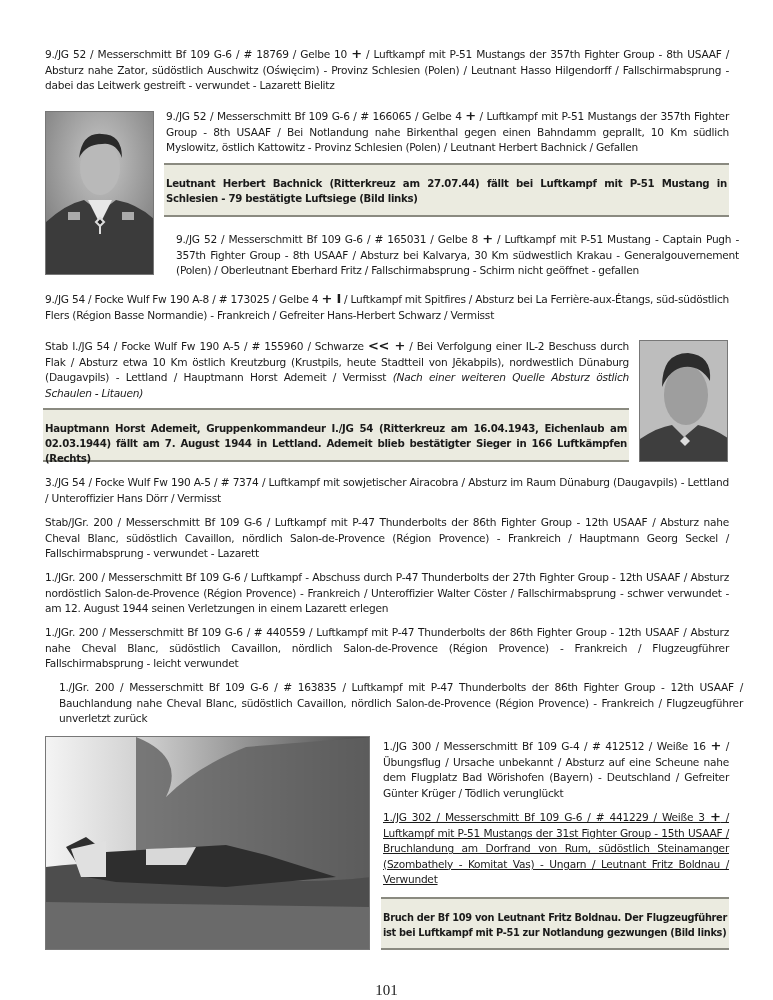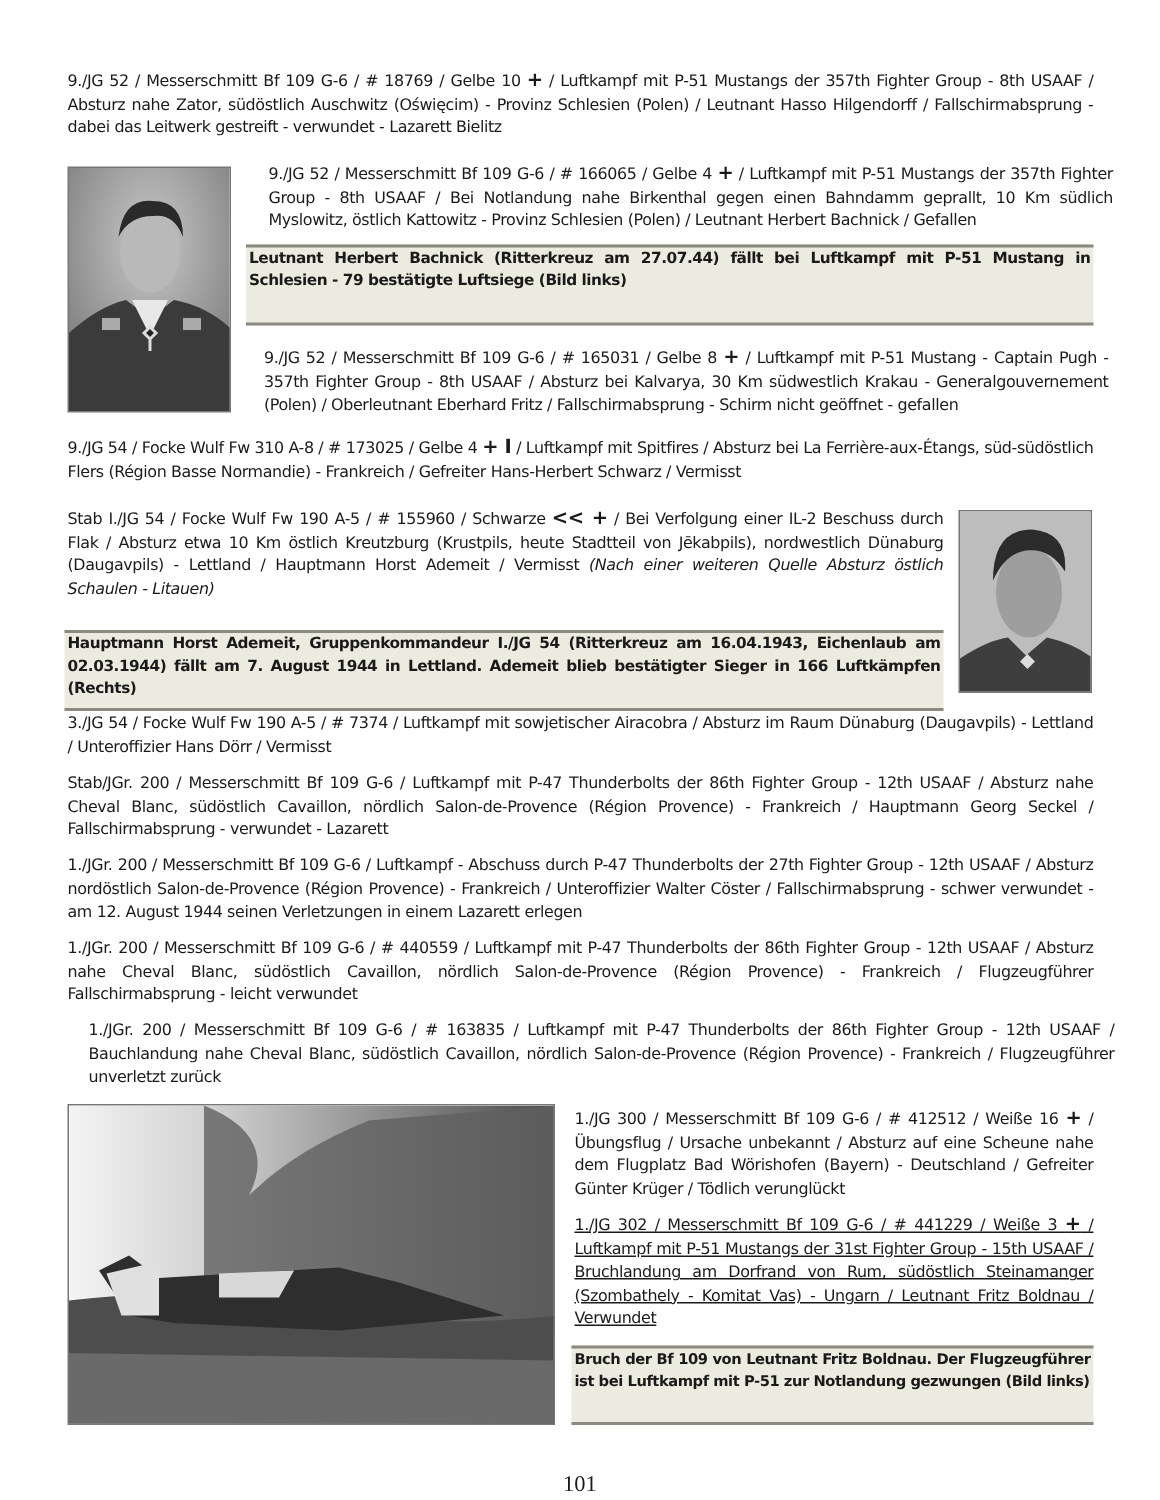--- a/index.html
+++ b/index.html
@@ -3,21 +3,21 @@
 <meta charset="utf-8">
 <style>
   html, body { margin:0; padding:0; background:#ffffff; }
   body { width:773px; height:1000px; position:relative; overflow:hidden;
          font-family:"DejaVu Sans", "Liberation Sans", sans-serif; color:#1a1a1a; }
   .p { position:absolute; font-size:10.6px; line-height:15.6px; text-align:justify; margin:0; letter-spacing:-0.25px; }
   .p .plus { font-weight:bold; font-size:13px; }
   .p i { font-style:italic; }
   .caption { position:absolute; background:#ebebe0; border-top:2px solid #8a8a80; border-bottom:2px solid #8a8a80;
              font-weight:bold; font-size:10.2px; line-height:15px; text-align:justify; letter-spacing:-0.3px;
-             box-sizing:border-box; padding:0 2px 10px 2px; }
+             box-sizing:border-box; padding:11px 2px 10px 2px; }
   .photo { position:absolute; border:1px solid #777; box-sizing:border-box; overflow:hidden; }
   .pagenum { position:absolute; left:0; width:773px; top:982px; text-align:center;
              font-family:"Liberation Serif", "DejaVu Serif", serif; font-size:15px; }
 </style>
 </head>
 <body>
 
 <p class="p" style="left:45px; top:46px; width:684px;">
   <span>9./JG 52 / Messerschmitt Bf 109 G-6 / # 18769 / Gelbe 10 </span><span class="plus">+</span><span> / Luftkampf mit P-51 Mustangs der 357th Fighter Group - 8th USAAF / Absturz nahe Zator, südöstlich Auschwitz (Oświęcim) - Provinz Schlesien (Polen) / Leutnant Hasso Hilgendorff / Fallschirmabsprung - dabei das Leitwerk gestreift - verwundet - Lazarett Bielitz</span>
 </p>
@@ -34,49 +34,49 @@
     <path d="M0 164 L0 110 Q20 92 38 88 L54 100 L70 88 Q92 92 109 108 L109 164 Z" fill="#3b3b3b"></path>
     <path d="M42 88 L54 112 L66 88 Z" fill="#e8e8e8"></path>
     <ellipse cx="54" cy="56" rx="20" ry="27" fill="#b9b9b9"></ellipse>
     <path d="M33 46 Q36 20 56 22 Q76 22 76 46 Q70 30 56 32 Q40 32 33 46 Z" fill="#2a2a2a"></path>
     <path d="M50 110 l4 -4 l4 4 l-4 4 z M54 114 v8" stroke="#ddd" stroke-width="2" fill="#222"></path>
     <rect x="22" y="100" width="12" height="8" fill="#aaa"></rect>
       <rect x="76" y="100" width="12" height="8" fill="#aaa"></rect>
   </svg>
 </div>
 
-<p class="p" style="left:166px; top:108px; width:563px;margin-left:13px;">
+<p class="p" style="left:166px; top:108px; width:563px;">
   <span>9./JG 52 / Messerschmitt Bf 109 G-6 / # 166065 / Gelbe 4 </span><span class="plus">+</span><span> / Luftkampf mit P-51 Mustangs der 357th Fighter Group - 8th USAAF / Bei Notlandung nahe Birkenthal gegen einen Bahndamm geprallt, 10 Km südlich Myslowitz, östlich Kattowitz - Provinz Schlesien (Polen) / Leutnant Herbert Bachnick / Gefallen</span>
 </p>
 
 <div class="caption" style="left:164px; top:163px; width:565px; height:54px;">Leutnant Herbert Bachnick (Ritterkreuz am 27.07.44) fällt bei Luftkampf mit P-51 Mustang in Schlesien - 79 bestätigte Luftsiege (Bild links)</div>
 
 <p class="p" style="left:176px; top:231px; width:563px;">
   <span>9./JG 52 / Messerschmitt Bf 109 G-6 / # 165031 / Gelbe 8 </span><span class="plus">+</span><span> / Luftkampf mit P-51 Mustang - Captain Pugh - 357th Fighter Group - 8th USAAF / Absturz bei Kalvarya, 30 Km südwestlich Krakau - Generalgouvernement (Polen) / Oberleutnant Eberhard Fritz / Fallschirmabsprung - Schirm nicht geöffnet - gefallen</span>
 </p>
 
 <p class="p" style="left:45px; top:291px; width:684px;">
-  <span>9./JG 54 / Focke Wulf Fw 310 A-8 / # 173025 / Gelbe 4 </span><span class="plus">+ I</span><span> / Luftkampf mit Spitfires / Absturz bei La Ferrière-aux-Étangs, süd-südöstlich Flers (Région Basse Normandie) - Frankreich / Gefreiter Hans-Herbert Schwarz / Vermisst</span>
+  <span>9./JG 54 / Focke Wulf Fw 190 A-8 / # 173025 / Gelbe 4 </span><span class="plus">+ I</span><span> / Luftkampf mit Spitfires / Absturz bei La Ferrière-aux-Étangs, süd-südöstlich Flers (Région Basse Normandie) - Frankreich / Gefreiter Hans-Herbert Schwarz / Vermisst</span>
 </p>
 
 <p class="p" style="left:45px; top:338px; width:584px;">
   <span>Stab I./JG 54 / Focke Wulf Fw 190 A-5 / # 155960 / Schwarze </span><span class="plus">&lt;&lt; +</span><span> / Bei Verfolgung einer IL-2 Beschuss durch Flak / Absturz etwa 10 Km östlich Kreutzburg (Krustpils, heute Stadtteil von Jēkabpils), nordwestlich Dünaburg (Daugavpils) - Lettland / Hauptmann Horst Ademeit / Vermisst </span><i>(Nach einer weiteren Quelle Absturz östlich Schaulen - Litauen)</i>
 </p>
 
 <div class="photo" style="left:639px; top:340px; width:89px; height:122px;">
   <svg width="89" height="122" viewBox="0 0 89 122">
     <rect width="89" height="122" fill="#bdbdbd"></rect>
     <path d="M0 122 L0 98 Q18 86 32 84 L44 96 L58 84 Q76 88 89 98 L89 122 Z" fill="#3e3e3e"></path>
     <ellipse cx="46" cy="54" rx="22" ry="30" fill="#9e9e9e"></ellipse>
     <path d="M22 46 Q22 12 48 12 Q72 14 70 40 Q60 24 44 26 Q30 28 22 46 Z" fill="#2c2c2c"></path>
     <path d="M40 100 l5 -5 l5 5 l-5 5 z" fill="#ddd"></path>
   </svg>
 </div>
 
-<div class="caption" style="left:43px; top:408px; width:586px; height:54px;margin-top:12px;">Hauptmann Horst Ademeit, Gruppenkommandeur I./JG 54 (Ritterkreuz am 16.04.1943, Eichenlaub am 02.03.1944) fällt am 7. August 1944 in Lettland. Ademeit blieb bestätigter Sieger in 166 Luftkämpfen (Rechts)</div>
+<div class="caption" style="left:43px; top:408px; width:586px; height:54px;">Hauptmann Horst Ademeit, Gruppenkommandeur I./JG 54 (Ritterkreuz am 16.04.1943, Eichenlaub am 02.03.1944) fällt am 7. August 1944 in Lettland. Ademeit blieb bestätigter Sieger in 166 Luftkämpfen (Rechts)</div>
 
 <p class="p" style="left:45px; top:475px; width:684px;">
   <span>3./JG 54 / Focke Wulf Fw 190 A-5 / # 7374 / Luftkampf mit sowjetischer Airacobra / Absturz im Raum Dünaburg (Daugavpils) - Lettland / Unteroffizier Hans Dörr / Vermisst</span>
 </p>
 
 <p class="p" style="left:45px; top:515px; width:684px;">
   <span>Stab/JGr. 200 / Messerschmitt Bf 109 G-6 / Luftkampf mit P-47 Thunderbolts der 86th Fighter Group - 12th USAAF / Absturz nahe Cheval Blanc, südöstlich Cavaillon, nördlich Salon-de-Provence (Région Provence) - Frankreich / Hauptmann Georg Seckel / Fallschirmabsprung - verwundet - Lazarett</span>
 </p>
 
 <p class="p" style="left:45px; top:570px; width:684px;">
@@ -104,21 +104,21 @@
     <path d="M90 0 Q140 20 120 60 Q150 30 200 10 L325 0 L325 150 L90 150 Z" fill="#606060" opacity="0.8"></path>
     <path d="M0 130 Q80 120 160 135 Q240 150 325 140 L325 214 L0 214 Z" fill="#4d4d4d"></path>
     <path d="M0 165 L325 170 L325 214 L0 214 Z" fill="#6a6a6a"></path>
     <path d="M20 110 L40 100 L60 115 L180 108 L220 118 L290 140 L180 150 L70 145 L40 140 Z" fill="#2e2e2e"></path>
     <path d="M25 112 L60 104 L60 140 L35 140 Z" fill="#e0e0e0"></path>
     <path d="M100 112 L150 110 L140 128 L100 128 Z" fill="#d8d8d8"></path>
   </svg>
 </div>
 
 <p class="p" style="left:383px; top:738px; width:346px;">
-  <span>1./JG 300 / Messerschmitt Bf 109 G-6 / # 412512 / Weiße 16 </span><span class="plus">+</span><span> / Übungsflug / Ursache unbekannt / Absturz auf eine Scheune nahe dem Flugplatz Bad Wörishofen (Bayern) - Deutschland / Gefreiter Günter Krüger / Tödlich verunglückt</span>
+  <span>1./JG 300 / Messerschmitt Bf 109 G-4 / # 412512 / Weiße 16 </span><span class="plus">+</span><span> / Übungsflug / Ursache unbekannt / Absturz auf eine Scheune nahe dem Flugplatz Bad Wörishofen (Bayern) - Deutschland / Gefreiter Günter Krüger / Tödlich verunglückt</span>
 </p>
 
 <p class="p" style="left:383px; top:809px; width:346px;text-decoration:underline;">
   <span>1./JG 302 / Messerschmitt Bf 109 G-6 / # 441229 / Weiße 3 </span><span class="plus">+</span><span> / Luftkampf mit P-51 Mustangs der 31st Fighter Group - 15th USAAF / Bruchlandung am Dorfrand von Rum, südöstlich Steinamanger (Szombathely - Komitat Vas) - Ungarn / Leutnant Fritz Boldnau / Verwundet</span>
 </p>
 
 <div class="caption" style="left:381px; top:897px; width:348px; height:53px; font-size:9.8px;">Bruch der Bf 109 von Leutnant Fritz Boldnau. Der Flugzeugführer ist bei Luftkampf mit P-51 zur Notlandung gezwungen (Bild links)</div>
 
 <div class="pagenum">101</div>
 

